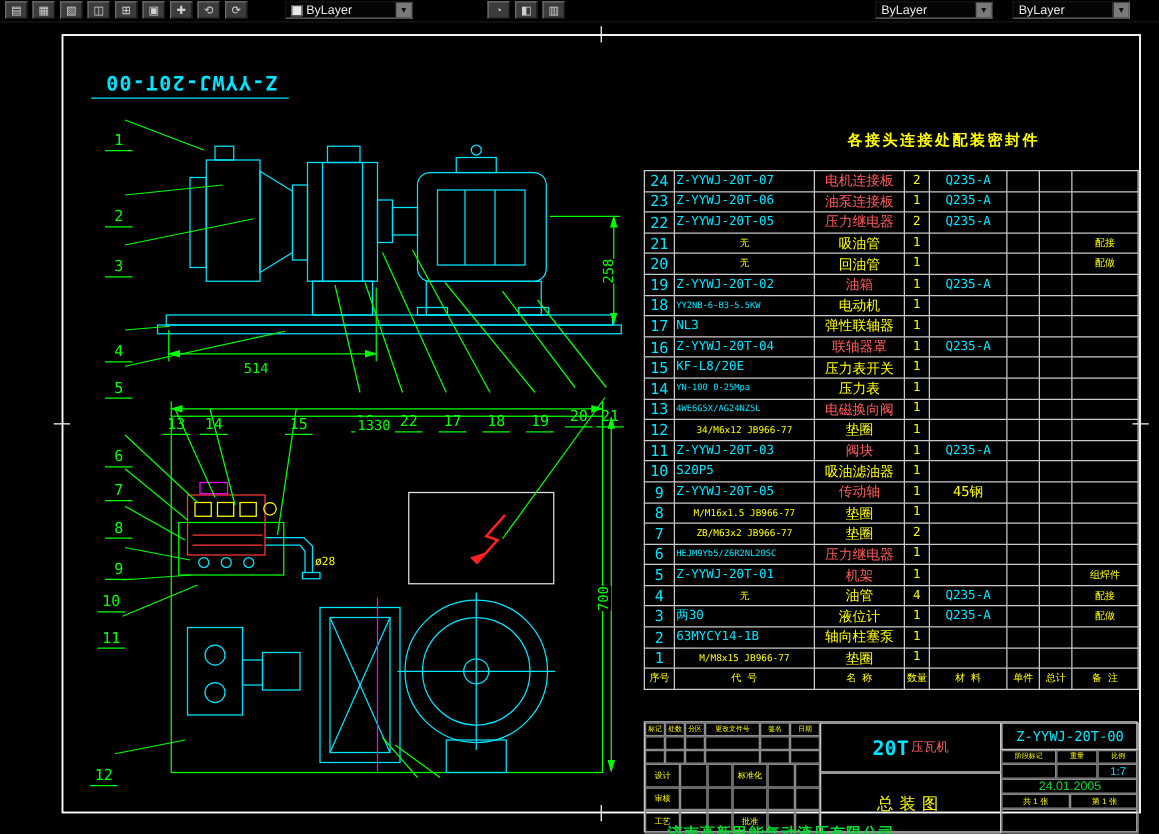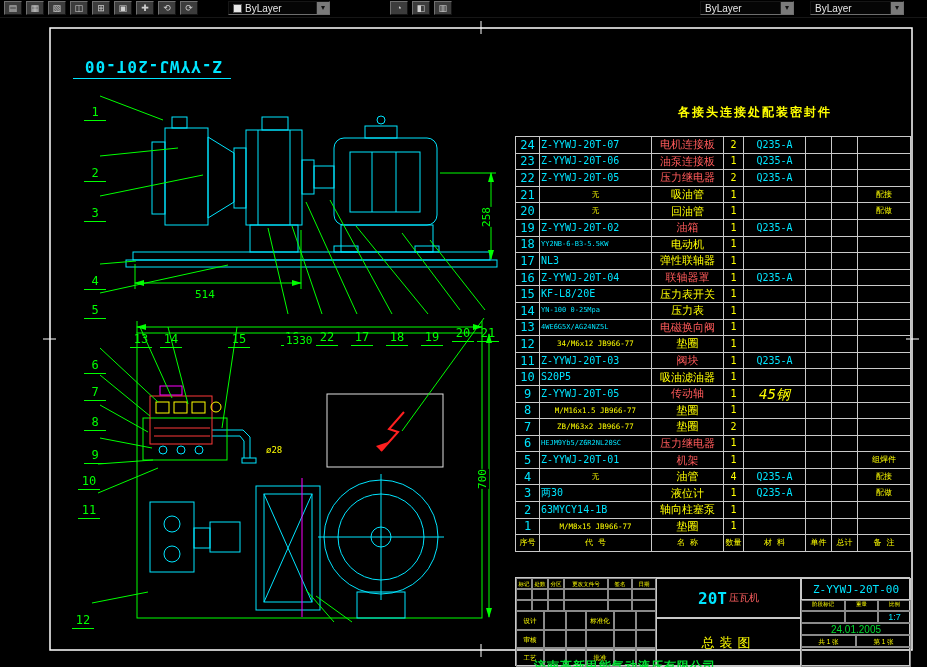--- a/index.html
+++ b/index.html
@@ -14,34 +14,34 @@
   
   .sheet-area{position:absolute;left:0;top:17px;width:927px;height:650px;background:#000;}
   svg.cad{position:absolute;left:0;top:0;z-index:1;}
   .stamp{position:absolute;left:73px;top:37px;width:160px;height:22px;color:#00e5ff;font:bold 16px "DejaVu Sans Mono",monospace;text-align:center;transform:rotate(180deg);letter-spacing:1px;z-index:2;}
   .stamp-line{position:absolute;left:73px;top:61px;width:158px;height:1px;background:#00e5ff;z-index:2;}
   .seal-note{position:absolute;left:635px;top:87px;width:240px;text-align:center;color:#ffff00;font:bold 12px "Liberation Sans",sans-serif;letter-spacing:2px;z-index:2;}
   .lead{position:absolute;width:22px;text-align:center;color:#00ff00;font:12px "DejaVu Sans Mono",monospace;border-bottom:1px solid #00ff00;padding-bottom:1px;z-index:2;}
   .lead.wide{width:58px;}
   .hlab{position:absolute;color:#00ff00;font:11px "DejaVu Sans Mono",monospace;background:#000;padding:0 2px;z-index:2;}
   .vlab{position:absolute;color:#00ff00;font:11px "DejaVu Sans Mono",monospace;writing-mode:vertical-rl;transform:rotate(180deg);background:#000;z-index:2;}
-  .pipe-label{position:absolute;left:252px;top:428px;color:#ffff00;font:9px "DejaVu Sans Mono",monospace;z-index:2;padding-left:14px;}
+  .pipe-label{position:absolute;left:252px;top:428px;color:#ffff00;font:9px "DejaVu Sans Mono",monospace;z-index:2;}
   
   table.parts{position:absolute;left:515px;top:119px;width:395px;border-collapse:collapse;table-layout:fixed;z-index:2;}
   table.parts td{border:1px solid #c9c9c9;height:16.6px;padding:0 1px;overflow:hidden;white-space:nowrap;box-sizing:border-box;font-family:"DejaVu Sans Mono",monospace;line-height:1;}
   td.no{color:#00e5ff;font-size:12px;text-align:center;}
   td.code.c{color:#00e5ff;font-size:10px;}
   td.code.cs{color:#00e5ff;font-size:7px;}
   td.code.y{color:#ffff00;font-size:7.5px;text-align:center;}
   td.nm{font-size:11px;text-align:center;font-family:"Liberation Sans",sans-serif;}
   td.nm.y{color:#ffff00;}
   td.nm.r{color:#ff5a5a;}
   td.qty{color:#ffff00;font-size:10px;text-align:center;}
   td.mat{color:#00e5ff;font-size:10px;text-align:center;}
-  td.mat.y{color:#ffff00;font-size:14px;font-style:italic;}
+  td.mat.y{color:#ffff00;font-size:11px;}
   td.rem{color:#ffff00;font-size:8px;text-align:center;font-family:"Liberation Sans",sans-serif;}
   td.w{}
   tfoot td{color:#ffff00;font-size:8px;text-align:center;height:18px;font-family:"Liberation Sans",sans-serif;}
   
   .tblock{position:absolute;left:515px;top:560px;width:395px;height:89px;border:1px solid #c9c9c9;box-sizing:border-box;z-index:2;}
   .tblock .cell{position:absolute;border:1px solid #c9c9c9;box-sizing:border-box;display:flex;align-items:center;justify-content:center;overflow:hidden;}
   .rev-grid{position:absolute;left:0;top:0;width:140px;height:33px;display:grid;grid-template-columns:16px 16px 16px 44px 24px 24px;grid-auto-rows:11px;}
   .rev-grid div{border:0.5px solid #8a8a8a;color:#ffff00;font-size:5.5px;text-align:center;line-height:10px;overflow:hidden;}
   .sign-grid{position:absolute;left:0;top:33px;width:140px;height:56px;display:grid;grid-template-columns:28px 22px 20px 28px 22px 20px;grid-auto-rows:18.6px;}
   .sign-grid div{border:0.5px solid #8a8a8a;color:#ffff00;font-size:6.5px;text-align:center;line-height:18px;overflow:hidden;}

